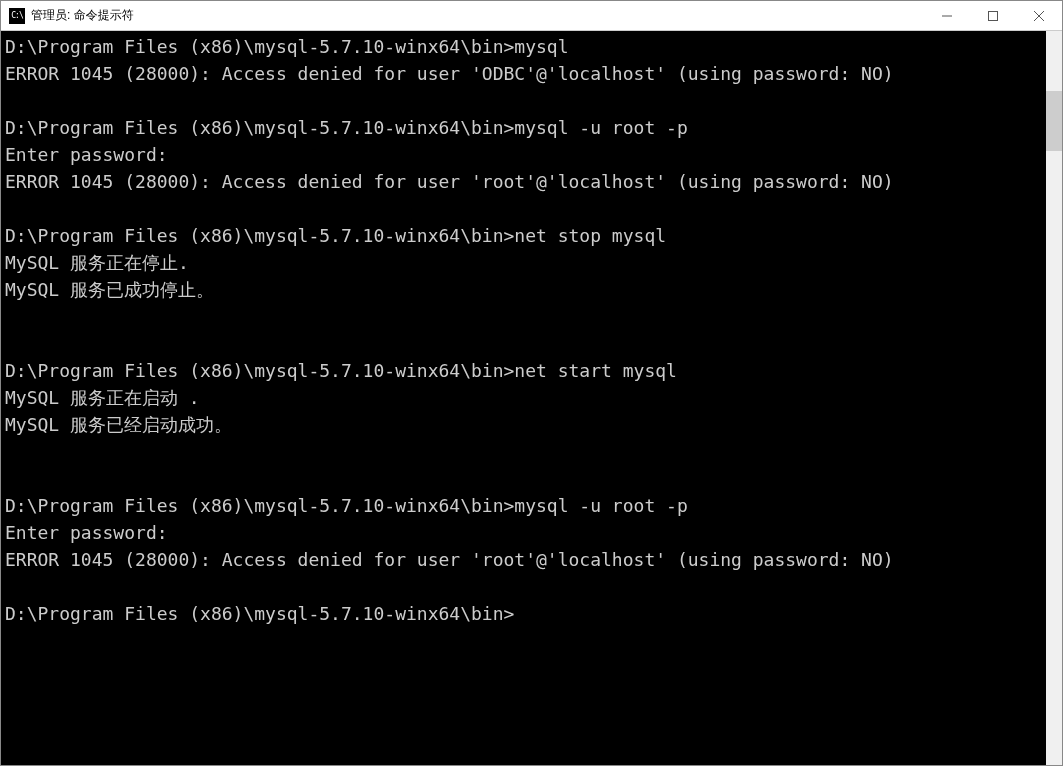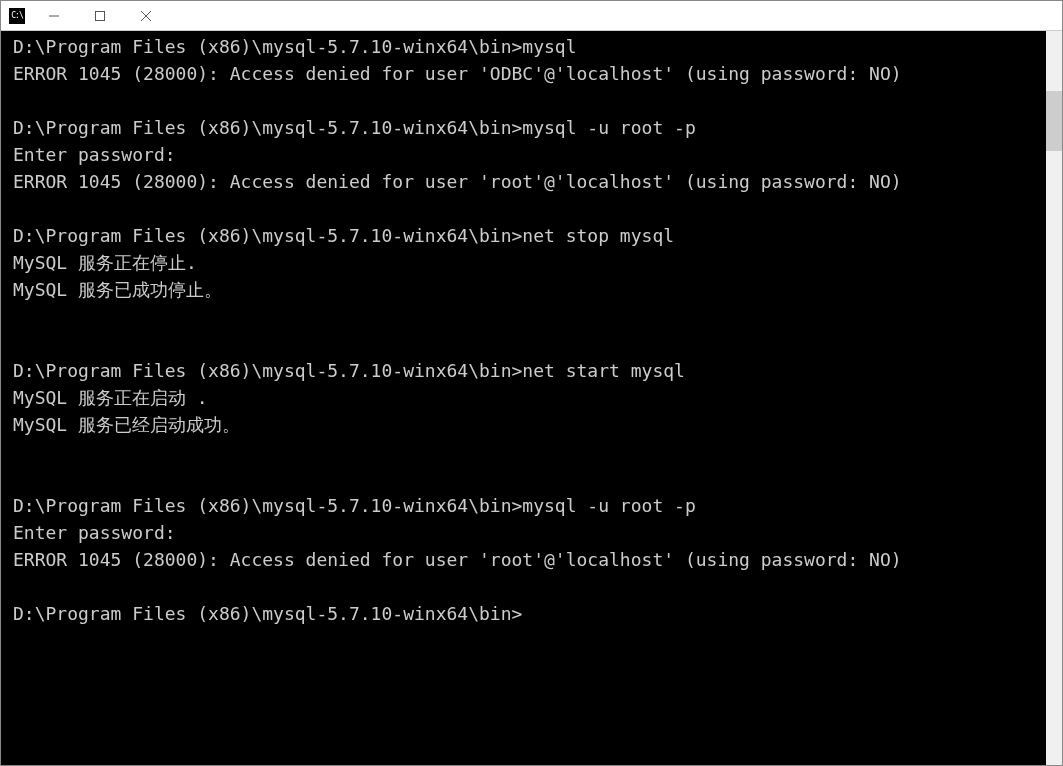--- a/index.html
+++ b/index.html
@@ -73,21 +73,21 @@
       display: flex;
       overflow: hidden;
     }
     .terminal {
       flex: 1;
       background: #000;
       color: #ccc;
       font-family: "NSimSun", "SimSun", "Consolas", monospace;
       font-size: 18px;
       line-height: 27px;
-      padding: 2px 12px;
+      padding: 2px 4px;
       white-space: pre-wrap;
       word-break: break-all;
       overflow: hidden;
     }
     .terminal-line {
       min-height: 27px;
     }
     .scrollbar {
       width: 16px;
       background: #f0f0f0;
@@ -111,20 +111,21 @@
   </style>
 </head>
 <body>
 
 <div class="window">
 
   <div class="titlebar">
     <div class="titlebar-icon">
       <span class="titlebar-icon-inner">C:\</span>
     </div>
+    <div class="titlebar-text">管理员: 命令提示符</div>
     <div class="window-controls">
       <div class="win-btn">
         <svg viewBox="0 0 10 10">
             <line x1="0" y1="5" x2="10" y2="5" stroke="currentColor" stroke-width="1"></line>
           </svg>
       </div>
       <div class="win-btn">
         <svg viewBox="0 0 10 10">
             <rect x="0.5" y="0.5" width="9" height="9" fill="none" stroke="currentColor" stroke-width="1"></rect>
           </svg>

